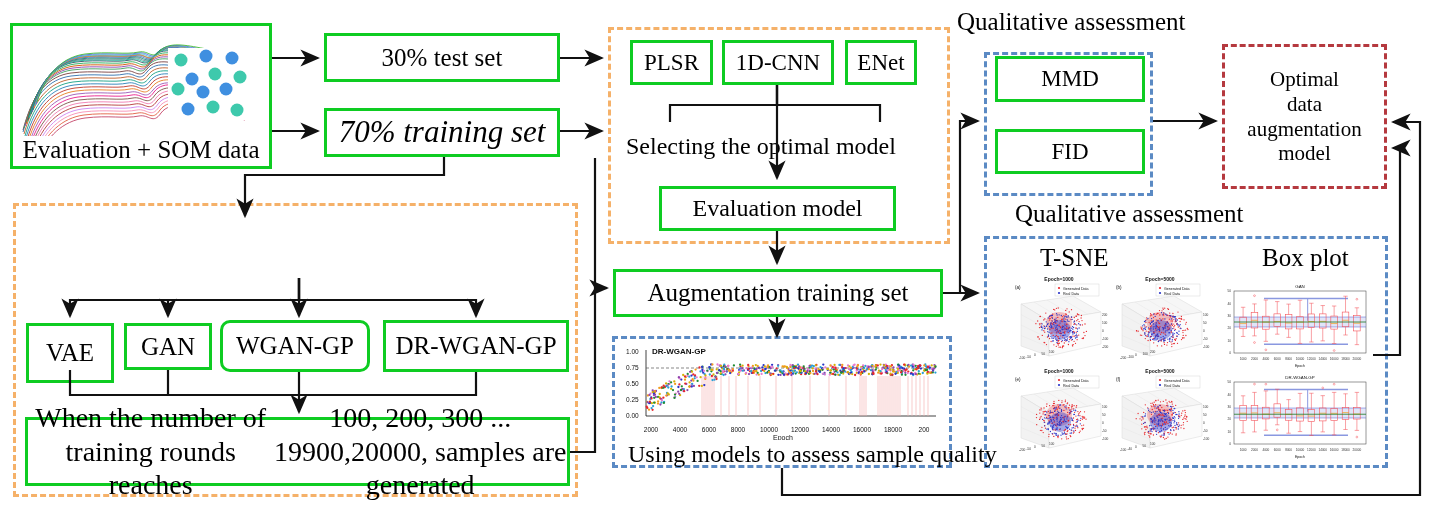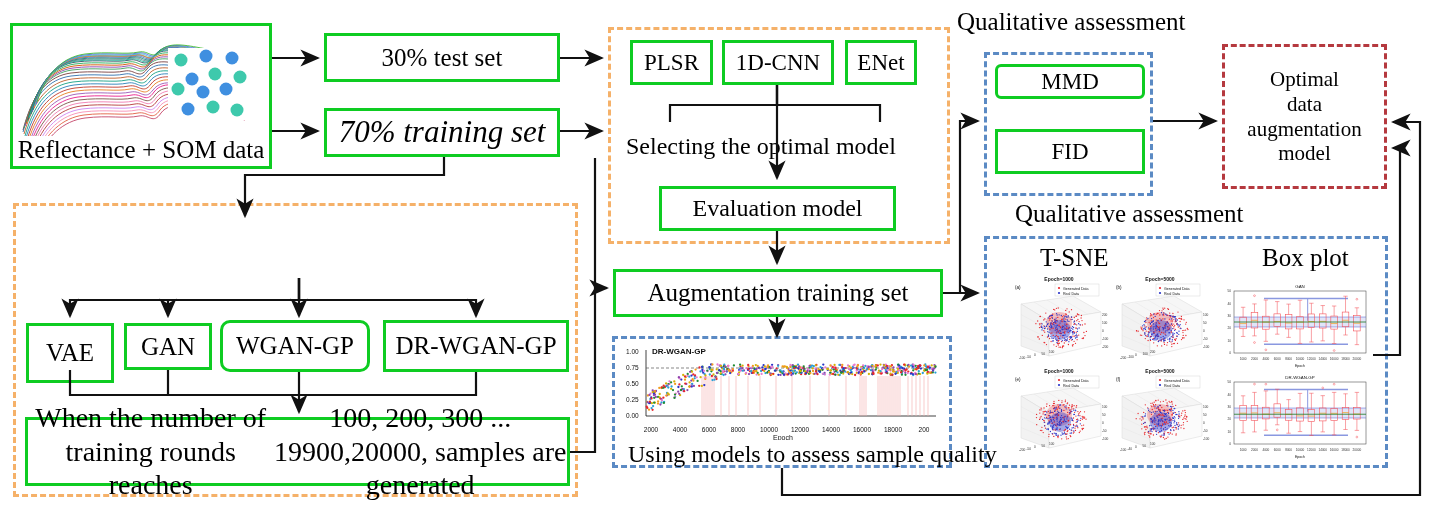--- a/index.html
+++ b/index.html
@@ -81,21 +81,21 @@
           <circle cx="47" cy="26" r="6.5" fill="#3ec9ac"></circle>
           <circle cx="72" cy="29" r="6.5" fill="#3ec9ac"></circle>
         <circle cx="10" cy="41" r="6.5" fill="#3ec9ac"></circle>
           <circle cx="35" cy="44" r="6.5" fill="#3f8fe0"></circle>
           <circle cx="58" cy="41" r="6.5" fill="#3f8fe0"></circle>
         <circle cx="20" cy="61" r="6.5" fill="#3f8fe0"></circle>
           <circle cx="45" cy="59" r="6.5" fill="#3ec9ac"></circle>
           <circle cx="69" cy="62" r="6.5" fill="#3ec9ac"></circle>
       </svg>
     </div>
-    <div style="font-size:25px;padding-bottom:2px;">Reflectance + SOM data</div>
+    <div style="font-size:25px;padding-bottom:2px;">Evaluation + SOM data</div>
   </div>
 
   <div class="gbox" style="left:324px;top:33px;width:236px;height:49px;font-size:25px;">
       <span>30% test set</span>
     </div>
   <div class="gbox" style="left:324px;top:108px;width:236px;height:49px;font-size:31px;font-style:italic;">
       <span>70% training set</span>
     </div>
 
   <div class="gbox" style="left:630px;top:40px;width:83px;height:45px;font-size:23px;">
@@ -129,21 +129,21 @@
     </div>
   <div class="gbox" style="left:383px;top:320px;width:186px;height:52px;font-size:25px;">
       <span>DR-WGAN-GP</span>
     </div>
 
   <div class="gbox" style="left:25px;top:417px;width:545px;height:69px;flex-direction:row;font-size:28px;line-height:1.2;">
     <span>When the number of training rounds reaches</span>
     <span>100, 200, 300 ... 19900,20000, samples are generated</span>
   </div>
 
-  <div class="gbox" style="left:995px;top:64px;width:150px;height:35px;font-size:23px;border-radius:6px;">
+  <div class="gbox" style="left:995px;top:56px;width:150px;height:46px;font-size:23px;">
       <span>MMD</span>
     </div>
   <div class="gbox" style="left:995px;top:129px;width:150px;height:45px;font-size:23px;">
       <span>FID</span>
     </div>
 
   <div class="lbl" style="left:957px;top:8px;font-size:25px;">Qualitative assessment</div>
   <div class="lbl" style="left:1015px;top:200px;font-size:25px;">Qualitative assessment</div>
   <div class="lbl" style="left:1040px;top:244px;font-size:25px;">T-SNE</div>
   <div class="lbl" style="left:1246px;top:244px;font-size:25px;margin-left:16px;">Box plot</div>

